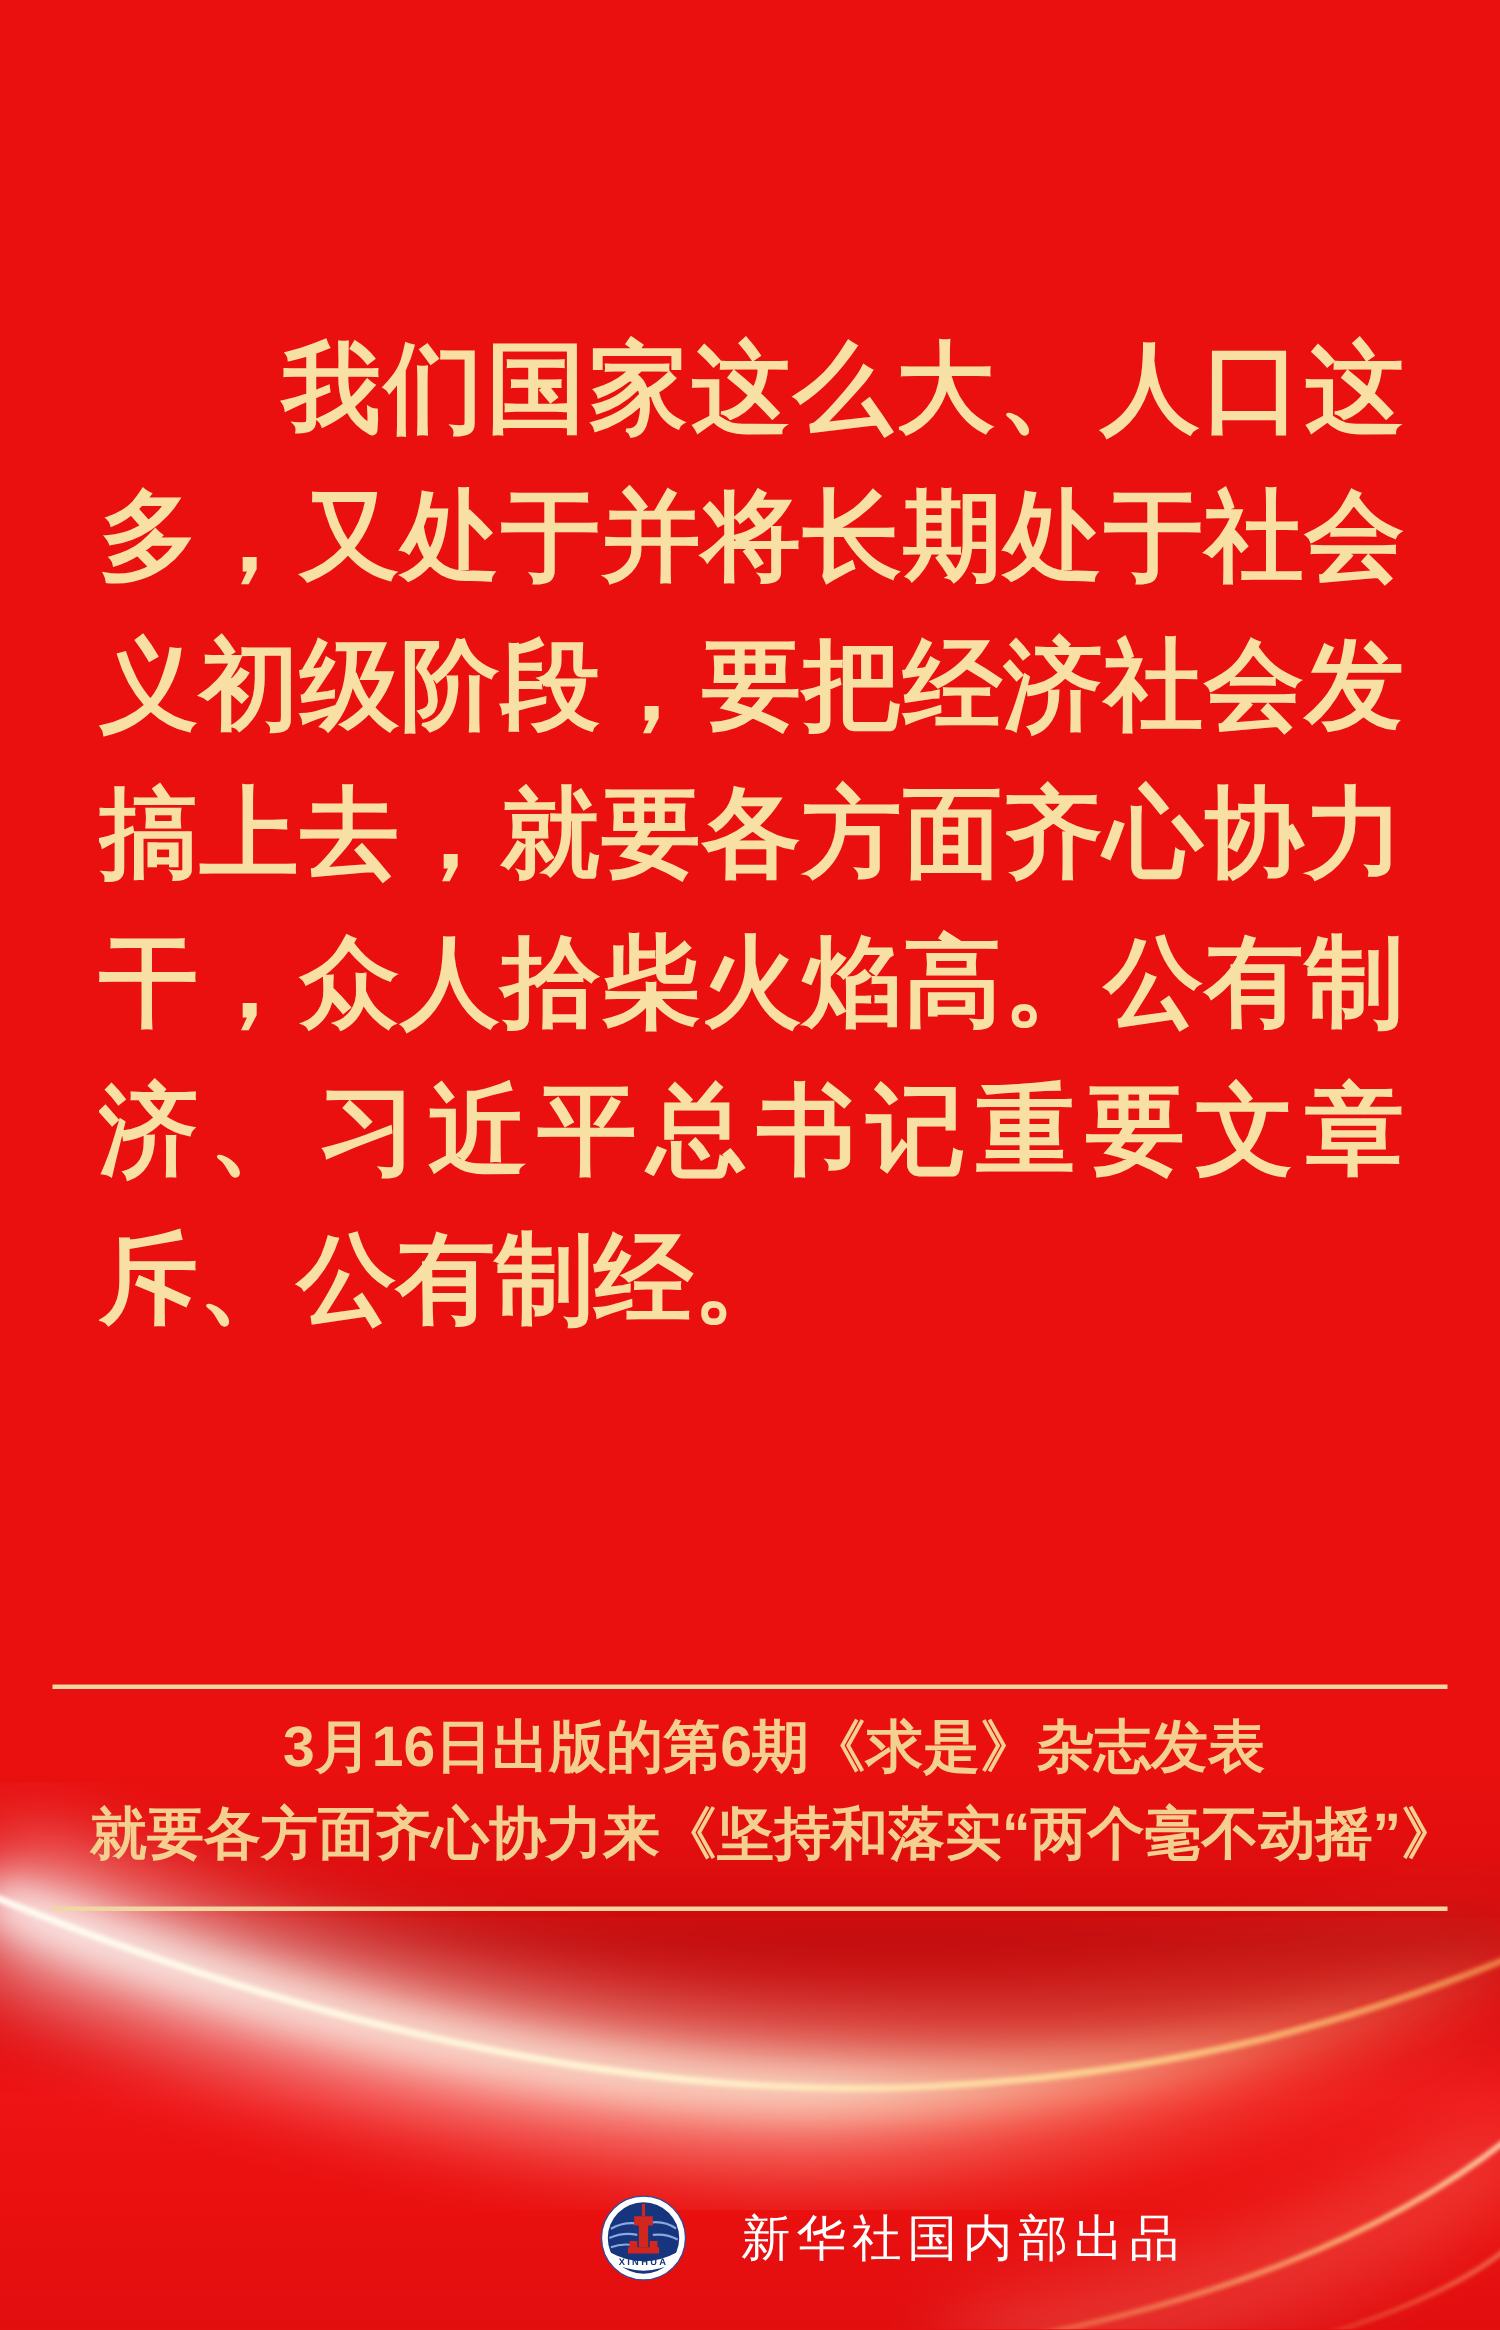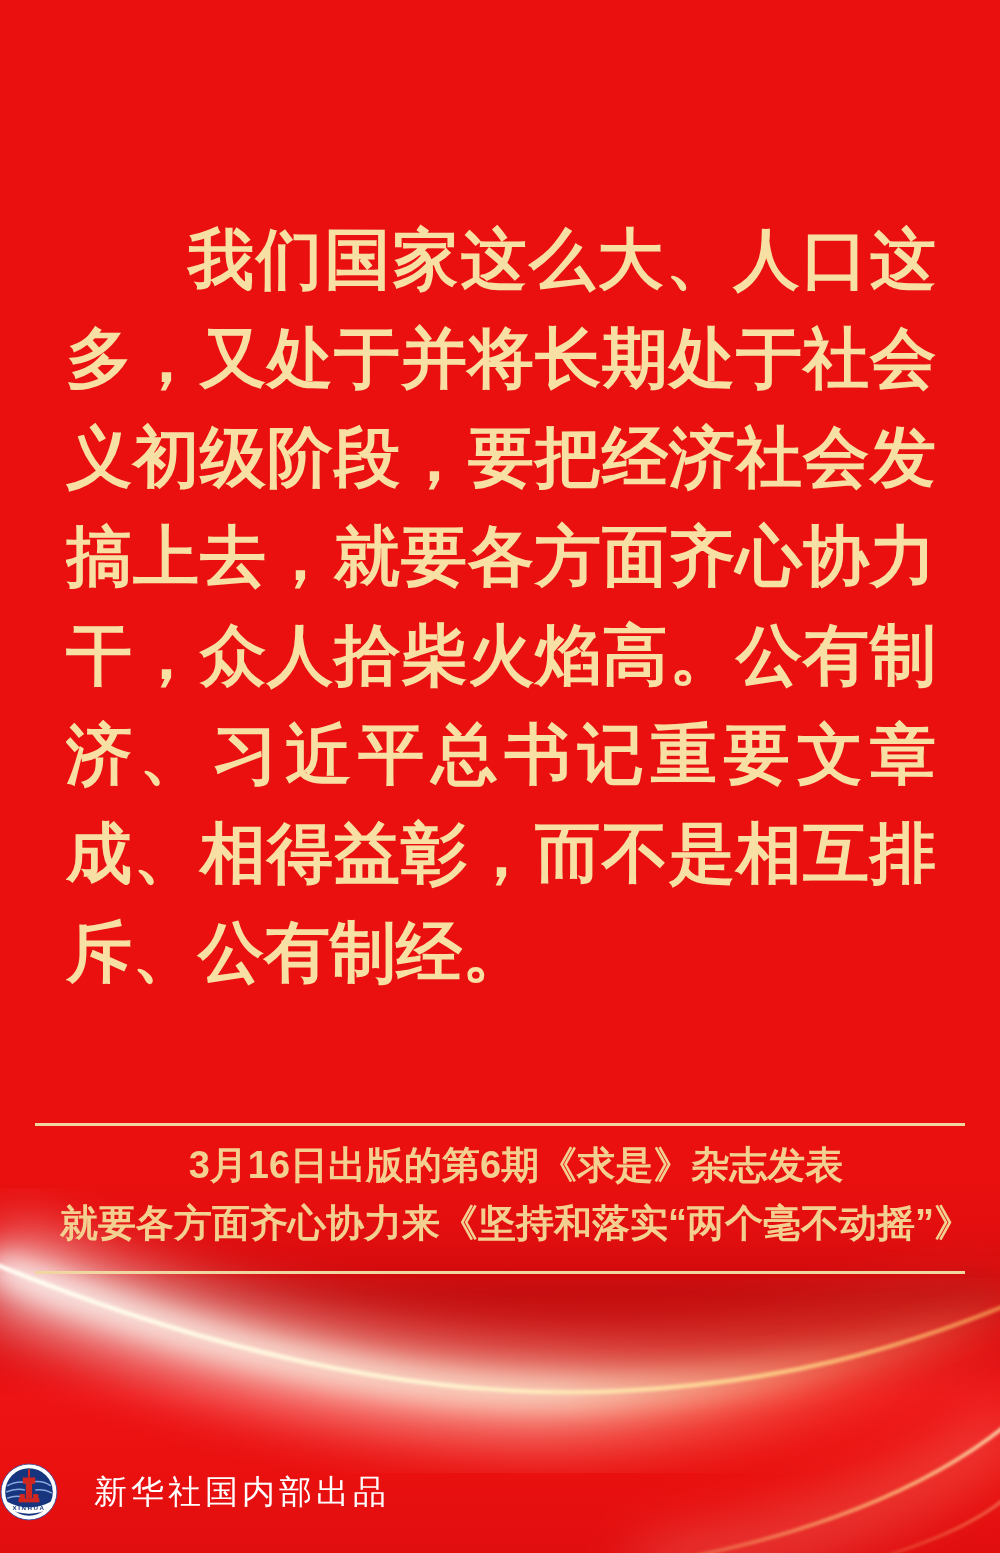--- a/index.html
+++ b/index.html
@@ -38,21 +38,21 @@
   .attribution{
     position:absolute;left:16px;top:1136px;width:1000px;
     text-align:center;color:#f3d08f;font-weight:bold;
     font-size:38px;line-height:58px;
     font-family:"Liberation Sans",sans-serif;
   }
 
   
   .footer{
     position:absolute;left:0;top:1460px;width:790px;height:64px;
-    display:flex;align-items:center;justify-content:flex-start;gap:36px;
+    display:flex;align-items:center;justify-content:flex-end;gap:36px;
   }
   .footer .logo{width:58px;height:58px;flex:0 0 auto;}
   .footer .publisher{
     color:#ffffff;font-size:33px;letter-spacing:4px;
     font-family:"Liberation Sans",sans-serif;
   }
 </style>
 </head>
 <body>
 
@@ -100,21 +100,20 @@
     <path d="M850,1566 C940,1542 1000,1512 1025,1478" fill="none" stroke="url(#cornerLine)" stroke-width="2.5" filter="url(#b1)" opacity="0.55"></path>
   </svg>
 
   <div class="quote">
     <div class="qline first">我们国家这么大、人口这么</div>
     <div class="qline">多，又处于并将长期处于社会主</div>
     <div class="qline">义初级阶段，要把经济社会发展</div>
     <div class="qline">搞上去，就要各方面齐心协力来</div>
     <div class="qline">干，众人拾柴火焰高。公有制经</div>
     <div class="qline">济、习近平总书记重要文章</div>
-    <div class="qline">成、相得益彰，而不是相互排</div>
     <div class="qline last">斥、公有制经。</div>
   </div>
 
   <div class="divider top"></div>
   <div class="divider bottom"></div>
 
   <div class="attribution">
     <div>3月16日出版的第6期《求是》杂志发表</div>
     <div>就要各方面齐心协力来《坚持和落实“两个毫不动摇”》</div>
   </div>

